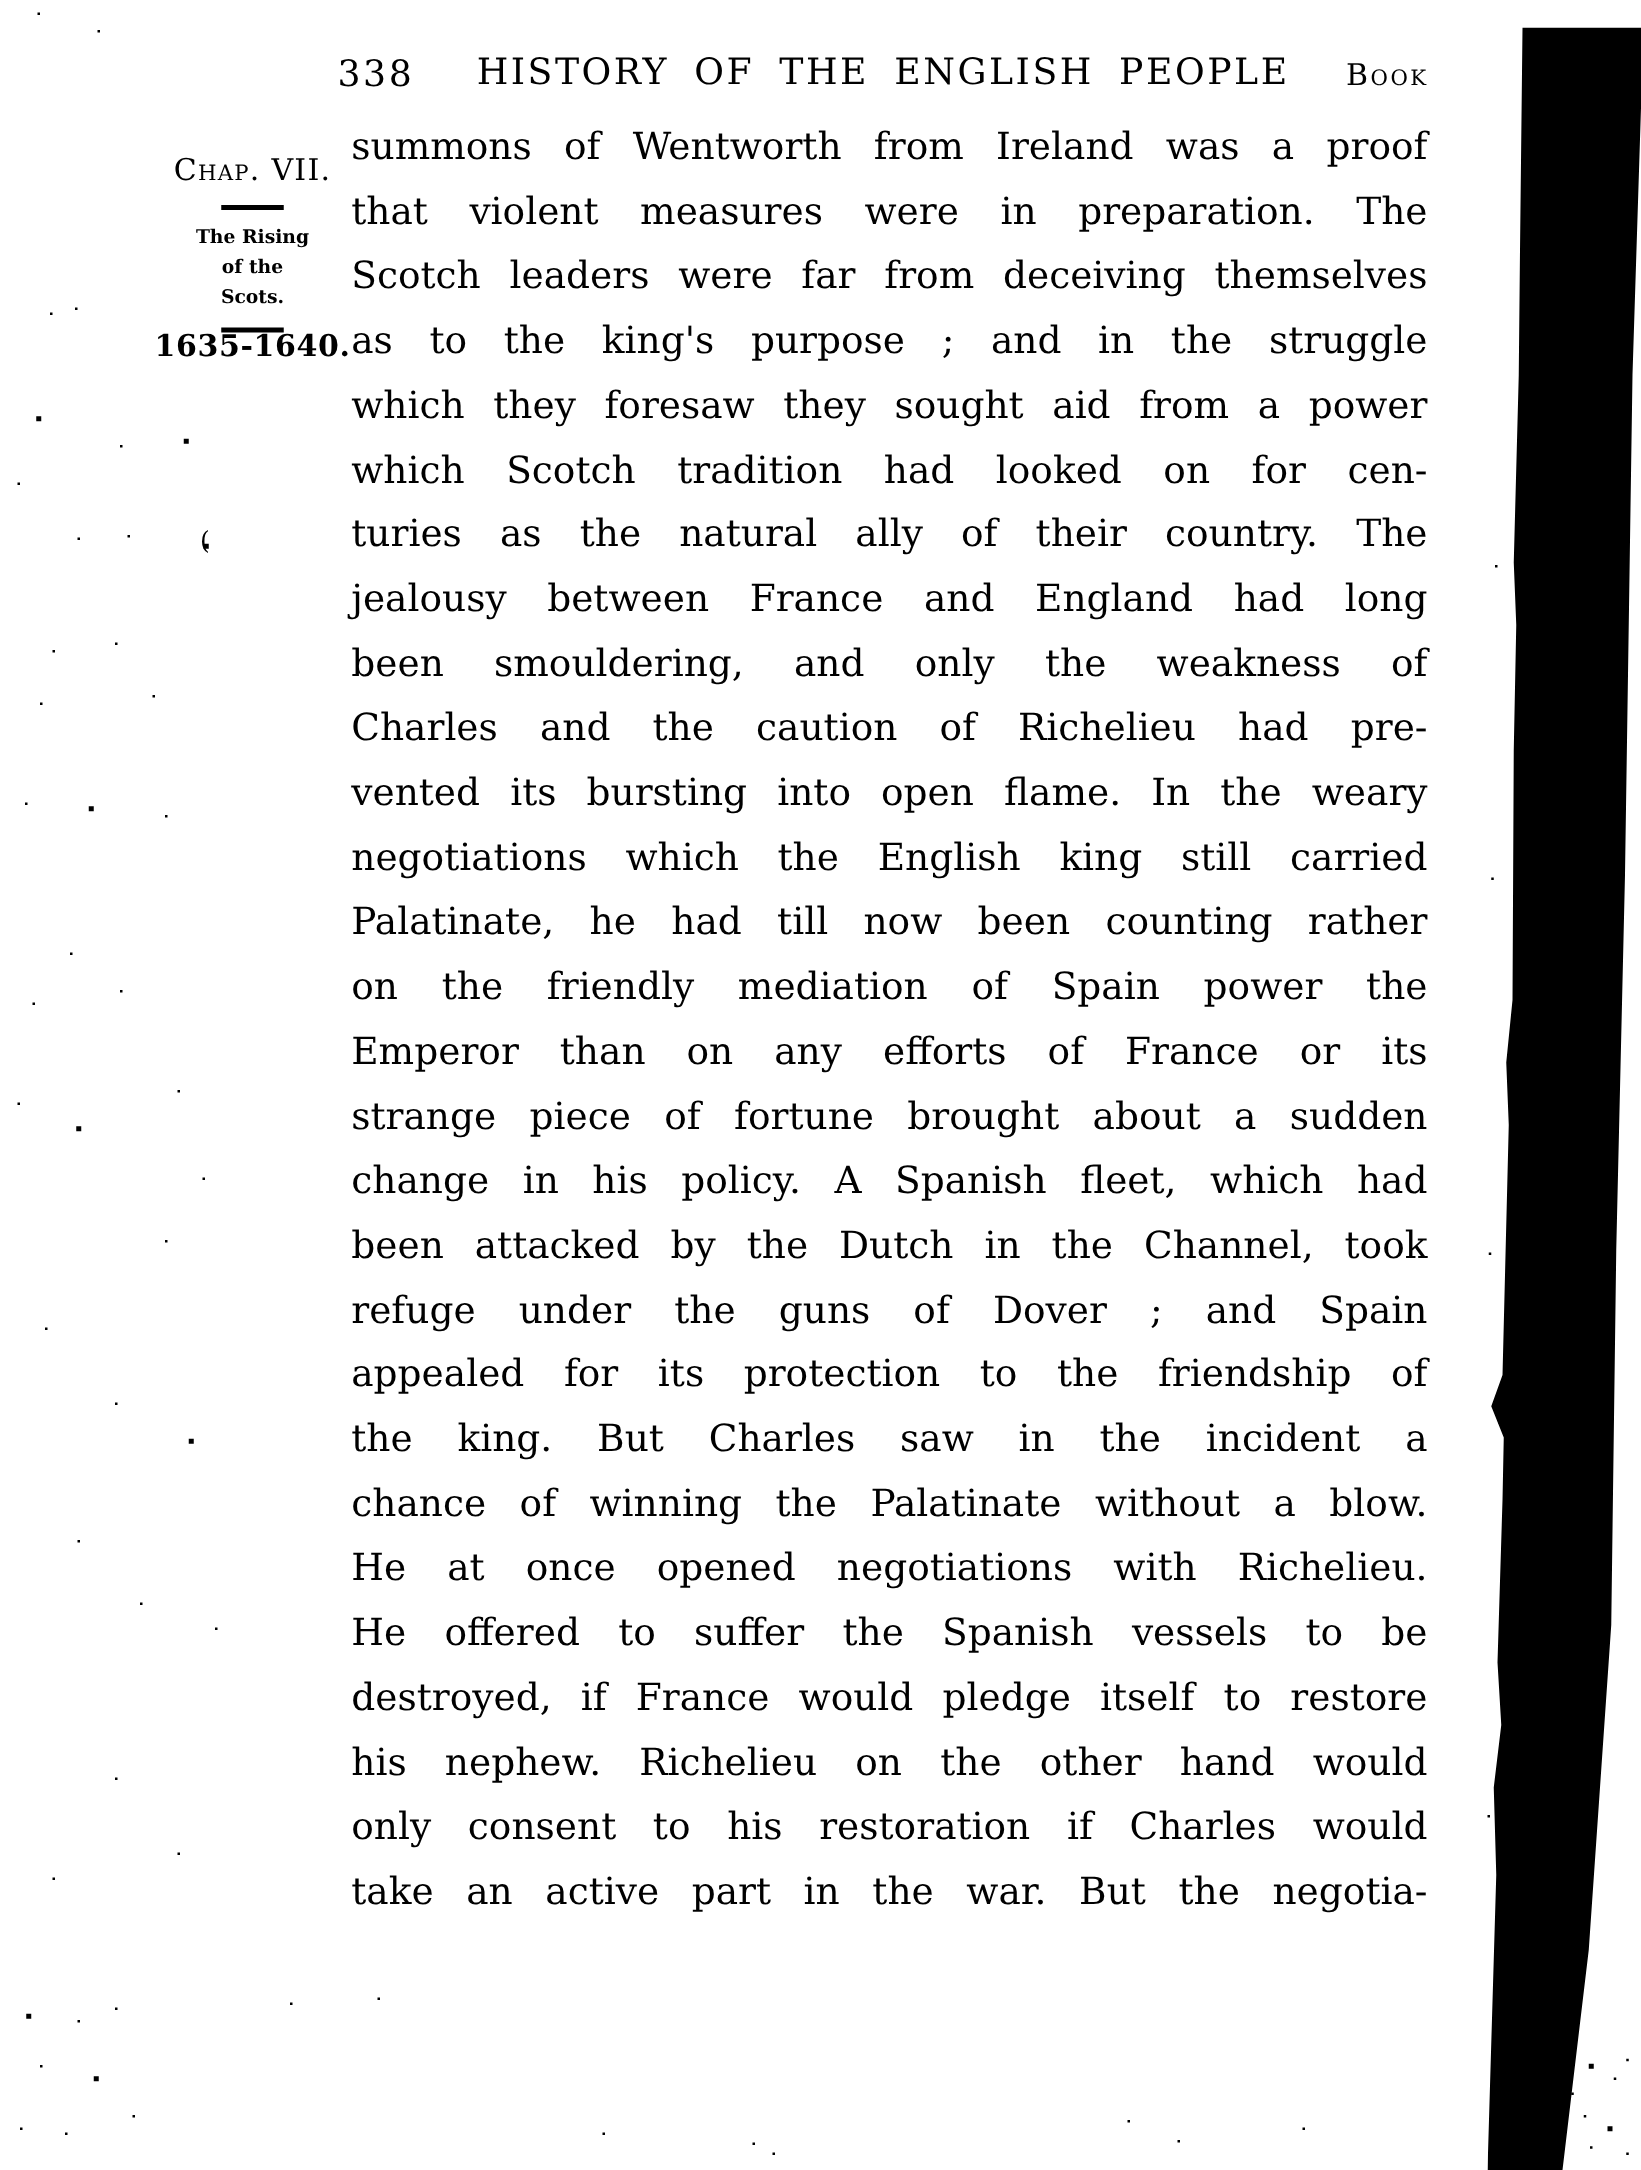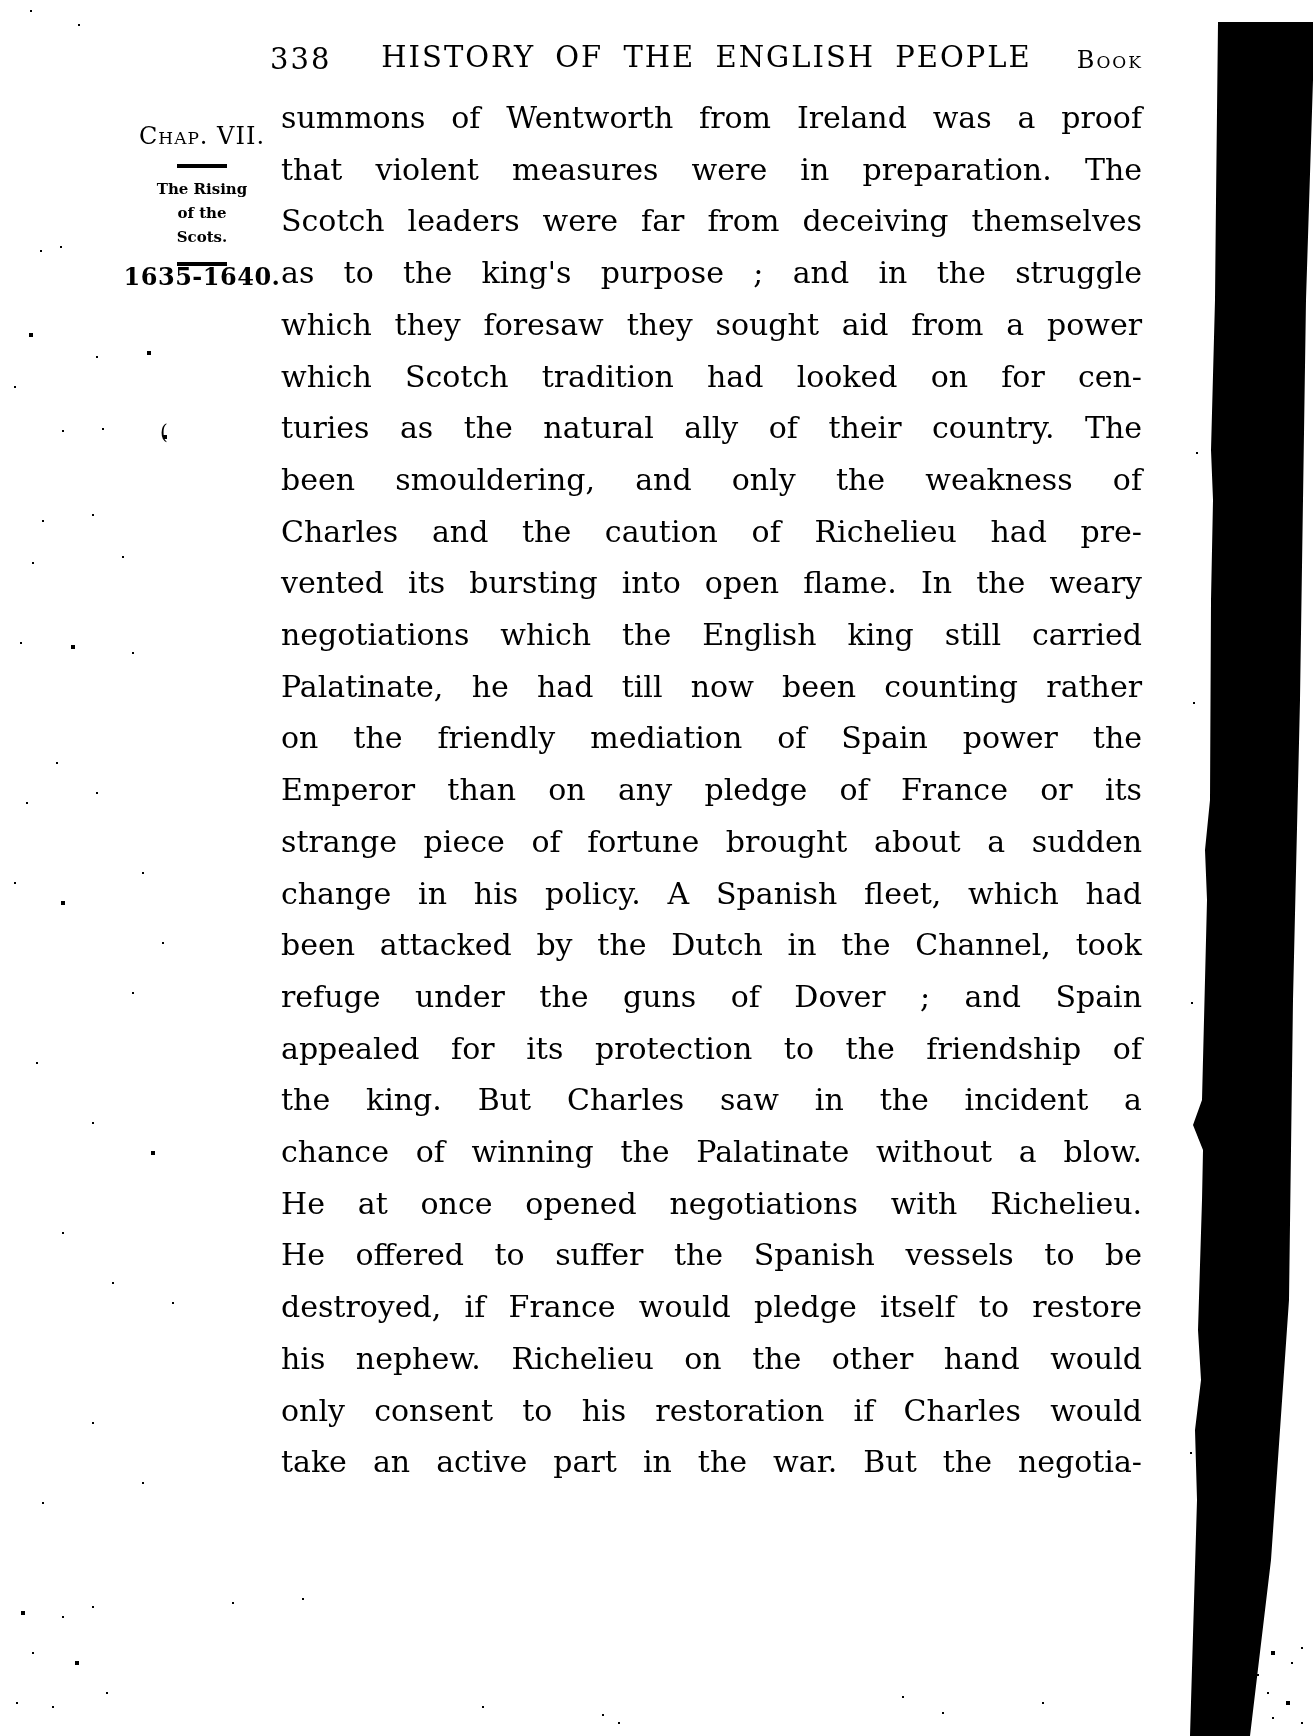--- a/index.html
+++ b/index.html
@@ -99,27 +99,28 @@
   </aside>
 
   <main class="body-text">
     <div class="text-line">summons of Wentworth from Ireland was a proof</div>
     <div class="text-line">that violent measures were in preparation. The</div>
     <div class="text-line">Scotch leaders were far from deceiving themselves</div>
     <div class="text-line">as to the king's purpose ; and in the struggle</div>
     <div class="text-line">which they foresaw they sought aid from a power</div>
     <div class="text-line">which Scotch tradition had looked on for cen-</div>
     <div class="text-line">turies as the natural ally of their country. The</div>
+    <div class="text-line">jealousy between France and England had long</div>
     <div class="text-line">been smouldering, and only the weakness of</div>
     <div class="text-line">Charles and the caution of Richelieu had pre-</div>
     <div class="text-line">vented its bursting into open flame. In the weary</div>
     <div class="text-line">negotiations which the English king still carried</div>
     <div class="text-line">Palatinate, he had till now been counting rather</div>
     <div class="text-line">on the friendly mediation of Spain power the</div>
-    <div class="text-line">Emperor than on any pledge of France or its</div>
+    <div class="text-line">Emperor than on any efforts of France or its</div>
     <div class="text-line">strange piece of fortune brought about a sudden</div>
     <div class="text-line">change in his policy. A Spanish fleet, which had</div>
     <div class="text-line">been attacked by the Dutch in the Channel, took</div>
     <div class="text-line">refuge under the guns of Dover ; and Spain</div>
     <div class="text-line">appealed for its protection to the friendship of</div>
     <div class="text-line">the king. But Charles saw in the incident a</div>
     <div class="text-line">chance of winning the Palatinate without a blow.</div>
     <div class="text-line">He at once opened negotiations with Richelieu.</div>
     <div class="text-line">He offered to suffer the Spanish vessels to be</div>
     <div class="text-line">destroyed, if France would pledge itself to restore</div>

